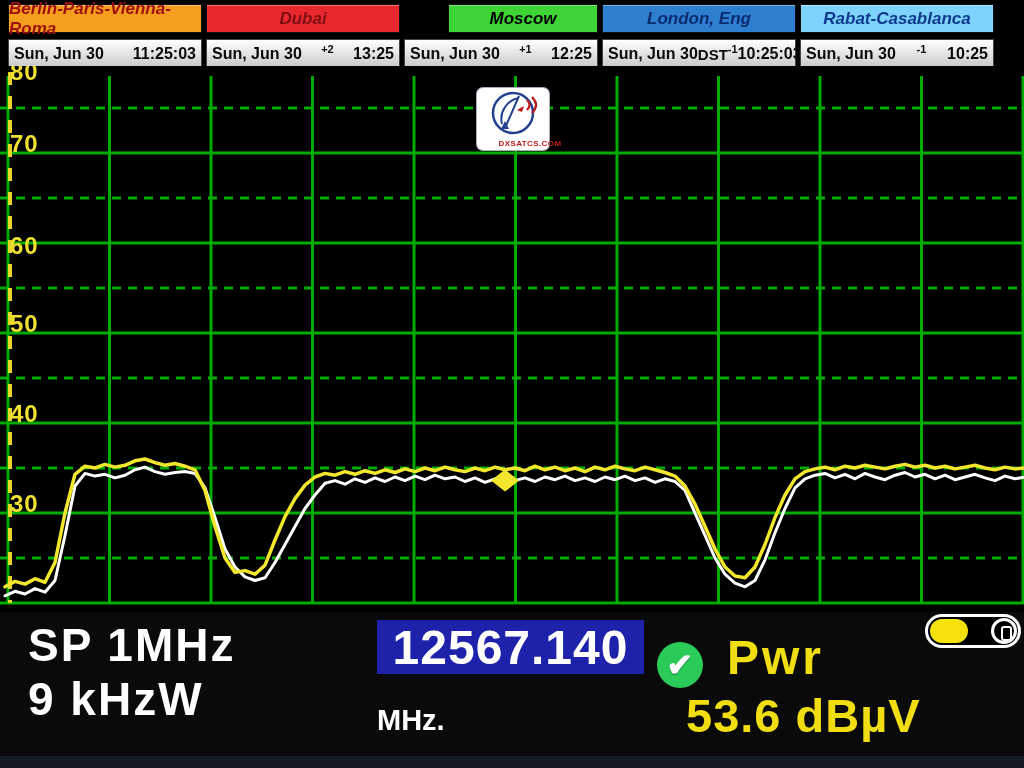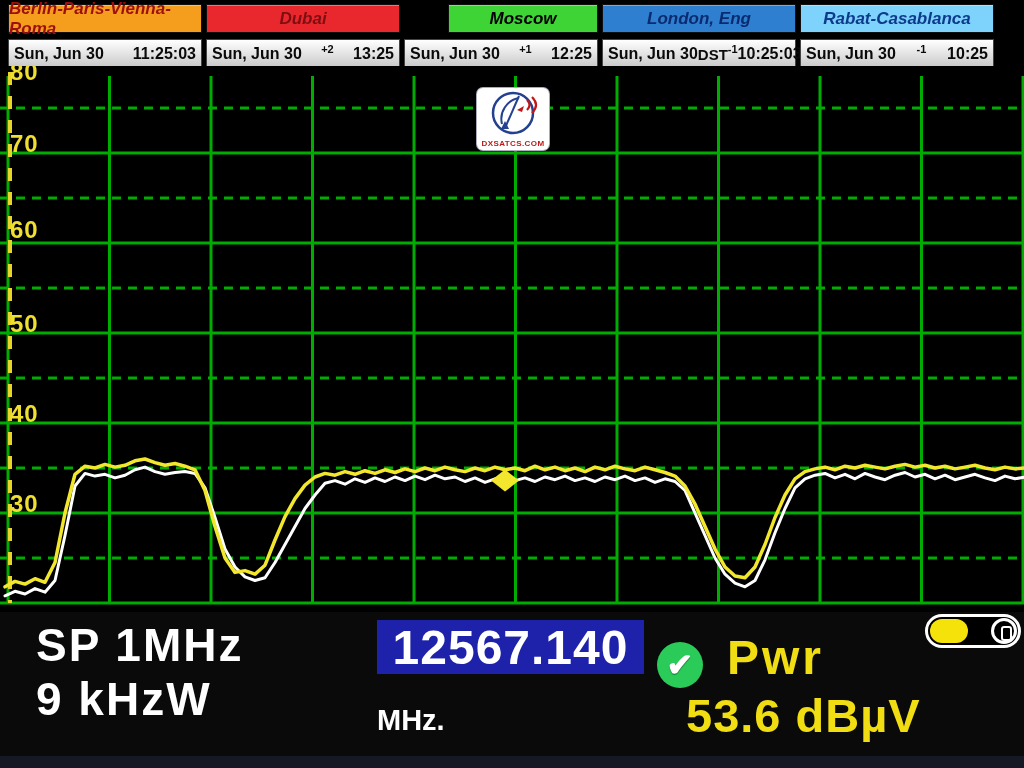--- a/index.html
+++ b/index.html
@@ -24,25 +24,25 @@
   .time-val{flex:0 0 auto;}
 
   
   .plot{position:absolute;left:0;top:66px;width:1024px;height:546px;background:#000;overflow:hidden;}
   .plot svg{position:absolute;left:0;top:0;}
   .ytick{position:absolute;left:10px;font-size:24px;font-weight:bold;color:#EFDF2E;
          letter-spacing:1px;z-index:3;line-height:1;}
   .logo{position:absolute;left:477px;top:22px;width:72px;height:62px;background:#fff;
         border-radius:6px;z-index:4;box-shadow:0 0 0 1px #aab;}
   .logo-text{position:absolute;left:0;bottom:2px;width:100%;text-align:center;
-             font-size:8px;font-weight:bold;color:#c01818;letter-spacing:.4px;}
+             font-size:8px;font-weight:bold;color:#c01818;letter-spacing:.4px;padding-left:17px;}
 
   
   .panel{position:absolute;left:0;top:612px;width:1024px;height:156px;background:#0a0a0a;}
-  .sp-line{position:absolute;left:36px;color:#fff;font-weight:bold;font-size:46px;
+  .sp-line{position:absolute;left:28px;color:#fff;font-weight:bold;font-size:46px;
            letter-spacing:2px;line-height:1;}
   .freq-box{position:absolute;left:377px;top:8px;width:267px;height:54px;background:#1E22AA;
             display:flex;align-items:center;justify-content:center;color:#fff;
             font-weight:bold;font-size:48px;letter-spacing:1px;}
   .mhz{position:absolute;left:377px;top:92px;width:267px;text-align:left;color:#fff;
        font-weight:bold;font-size:29px;}
   .check{position:absolute;left:657px;top:30px;width:46px;height:46px;border-radius:50%;
          background:#2BCB5A;display:flex;align-items:center;justify-content:center;
          color:#fff;font-size:32px;font-weight:bold;text-shadow:0 1px 1px #0a6e2d;}
   .pwr-label{position:absolute;left:727px;top:18px;color:#F0DE12;font-weight:bold;font-size:48px;
@@ -142,21 +142,21 @@
       <line x1="0" y1="312" x2="1024" y2="312" stroke="#00AC00" stroke-width="3" stroke-dasharray="9 7"></line>
       <line x1="0" y1="402" x2="1024" y2="402" stroke="#00AC00" stroke-width="3" stroke-dasharray="9 7"></line>
       <line x1="0" y1="492" x2="1024" y2="492" stroke="#00AC00" stroke-width="3" stroke-dasharray="9 7"></line>
       <line x1="10" y1="6" x2="10" y2="537" stroke="#E8D52A" stroke-width="4" stroke-dasharray="13 11"></line>
       <polyline points="5,529.8 15,525.3 25,528.0 35,522.6 45,526.2 55,514.5 65,469.5 75,420.0 85,407.4 95,410.1 105,408.3 115,411.9 125,409.2 135,403.8 145,401.1 155,405.6 165,408.3 175,406.5 185,405.6 195,407.4 205,421.8 215,451.5 225,483.0 235,501.0 245,510.9 255,514.5 265,511.8 275,496.5 285,478.5 295,460.5 305,442.5 315,429.0 325,417.3 335,414.6 345,418.2 355,412.8 365,416.4 375,411.9 385,415.5 395,411.0 405,414.6 415,410.1 425,413.7 435,409.2 445,412.8 455,411.0 465,415.5 475,411.9 485,416.4 495,412.8 505,411.0 515,414.6 525,411.9 535,415.5 545,411.0 555,413.7 565,410.1 575,414.6 585,411.9 595,415.5 605,411.0 615,413.7 625,410.1 635,414.6 645,411.9 655,416.4 665,412.8 675,415.5 685,424.5 695,447.0 705,469.5 715,492.0 725,508.2 735,517.2 745,520.8 755,514.5 765,493.8 775,466.8 785,442.5 795,421.8 805,412.8 815,409.2 825,407.4 835,411.9 845,408.3 855,412.8 865,407.4 875,411.0 885,413.7 895,409.2 905,406.5 915,411.0 925,408.3 935,412.8 945,409.2 955,413.7 965,411.0 975,408.3 985,411.9 995,414.6 1005,410.1 1015,412.8 1025,411.0" fill="none" stroke="#FFFFFF" stroke-width="3" stroke-linejoin="round" stroke-linecap="round"></polyline>
       <polyline points="5,520.8 15,515.4 25,518.1 35,512.7 45,516.3 55,496.5 65,447.0 75,408.3 85,400.2 95,402.0 105,398.4 115,401.1 125,399.3 135,394.8 145,393.0 155,396.6 165,399.3 175,397.5 185,400.2 195,403.8 205,424.5 215,460.5 225,492.0 235,506.4 245,504.6 255,508.2 265,499.2 275,474.0 285,450.6 295,432.6 305,419.1 315,411.0 325,407.4 335,409.2 345,405.6 355,408.3 365,404.7 375,407.4 385,403.8 395,406.5 405,402.9 415,405.6 425,402.0 435,404.7 445,401.1 455,403.8 465,405.6 475,402.0 485,404.7 495,401.1 505,403.8 515,402.0 525,404.7 535,400.2 545,403.8 555,401.1 565,404.7 575,402.0 585,405.6 595,401.1 605,403.8 615,400.2 625,402.9 635,404.7 645,401.1 655,403.8 665,406.5 675,410.1 685,420.0 695,438.0 705,460.5 715,483.0 725,501.0 735,510.0 745,511.8 755,501.0 765,478.5 775,451.5 785,429.0 795,412.8 805,405.6 815,402.9 825,401.1 835,403.8 845,400.2 855,402.0 865,399.3 875,401.1 885,402.9 895,400.2 905,398.4 915,401.1 925,399.3 935,402.0 945,400.2 955,402.9 965,401.1 975,399.3 985,402.0 995,403.8 1005,401.1 1015,402.9 1025,402.0" fill="none" stroke="#F2E72C" stroke-width="3.5" stroke-linejoin="round" stroke-linecap="round"></polyline>
       <polygon points="505,403.59999999999997 519,414.59999999999997 505,425.59999999999997 491,414.59999999999997" fill="#F2E72C"></polygon>
     </svg>
   <div class="ytick" style="top:-6px">80</div>
   <div class="ytick" style="top:66px">70</div>
-  <div class="ytick" style="top:152px">60</div>
+  <div class="ytick" style="top:168px">60</div>
   <div class="ytick" style="top:246px">50</div>
   <div class="ytick" style="top:336px">40</div>
   <div class="ytick" style="top:426px">30</div>
 
   <div class="logo">
     <svg width="72" height="50" viewBox="0 0 72 50">
       <circle cx="36" cy="25" r="20" fill="none" stroke="#23418F" stroke-width="2.5"></circle>
       <path d="M28,40 L42,8" stroke="#23418F" stroke-width="2" fill="none"></path>
       <path d="M25,36 C22,24 30,12 42,10" stroke="#23418F" stroke-width="2" fill="none"></path>
       <path d="M24,41 L32,41 L28,33 Z" fill="#23418F"></path>

